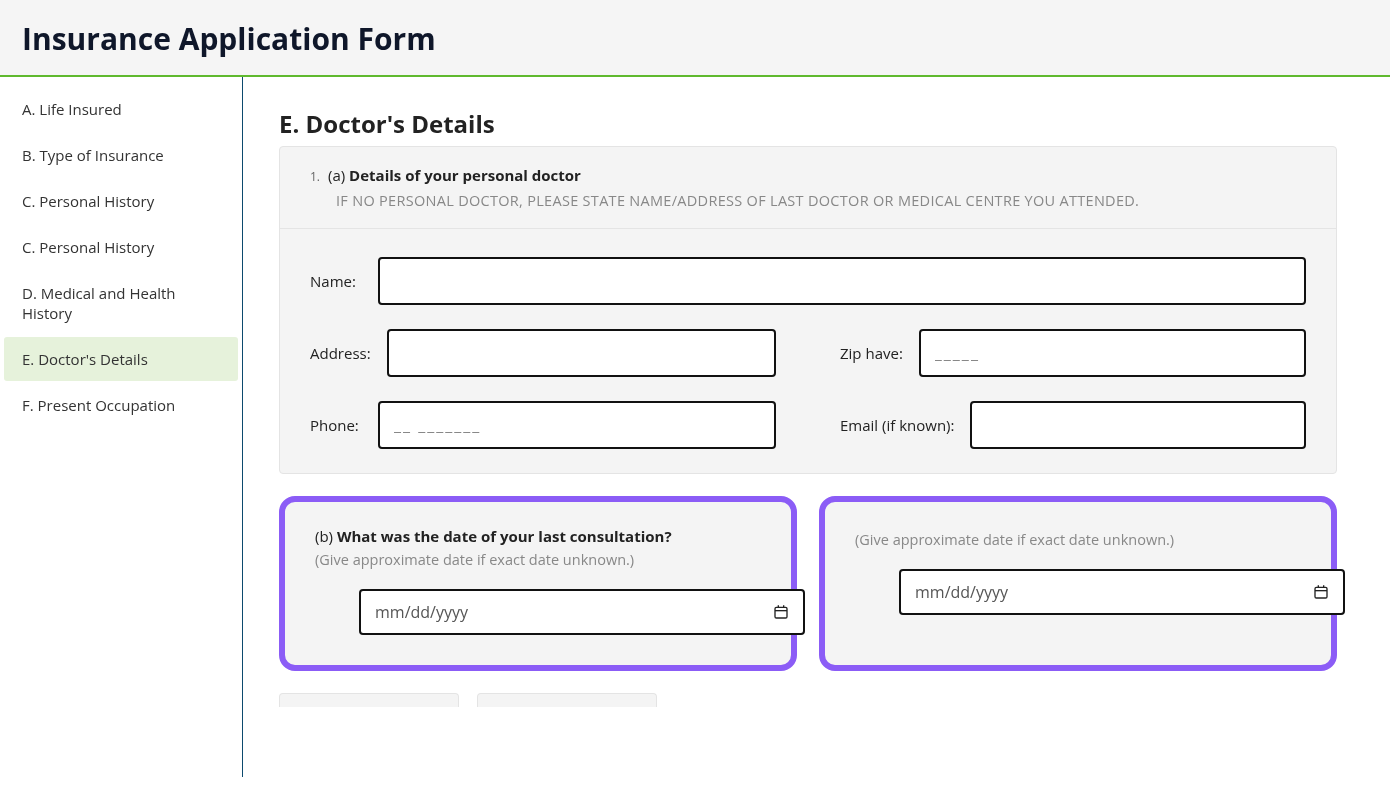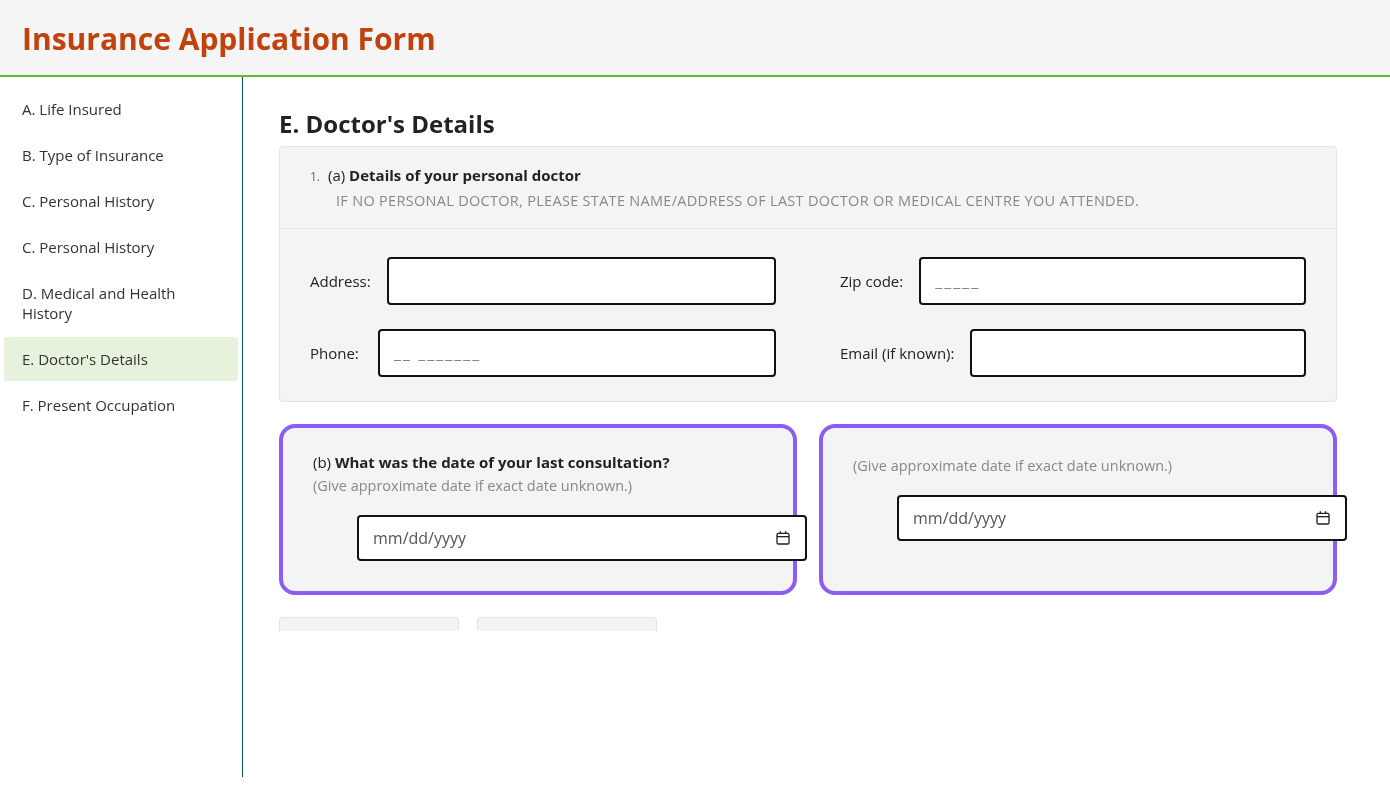--- a/index.html
+++ b/index.html
@@ -8,21 +8,21 @@
     background: #fff;
     color: #222;
     font-size: 15px;
   }
   .header {
     background: #f5f5f5;
     padding: 18px 22px 16px 22px;
     border-bottom: 2px solid #5fb92e;
   }
   .header h1 {
-    color: #c2410c;
+    color: #0f172a;
     font-size: 30px;
     font-weight: 700;
   }
   .layout {
     display: flex;
   }
   .sidebar {
     width: 243px;
     padding: 10px 4px 10px 4px;
     border-right: 1px solid #0c4a6e;
@@ -117,21 +117,21 @@
     background: #fff;
     font-family: inherit;
   }
   .field input::placeholder { color: #888; letter-spacing: 2px; }
   .two-cols {
     display: flex;
     gap: 22px;
   }
   .panel-small {
     flex: 1;
-    border: 4px solid #8b5cf6;
+    border: 6px solid #8b5cf6;
     border-radius: 16px;
     background: #f4f4f4;
     padding: 24px 30px 30px 30px;
   }
   .small-q {
     font-size: 15px;
   }
   .small-q .qa { font-weight: 400; }
   .small-q .qb { font-weight: 700; }
   .small-hint {
@@ -204,28 +204,34 @@
         <div class="q-line">
           <span class="q-num">1.</span>
           <span class="q-label">
             <span class="qa">(a) </span><span class="qb">Details of your personal doctor</span>
           </span>
         </div>
         <div class="q-hint">IF NO PERSONAL DOCTOR, PLEASE STATE NAME/ADDRESS OF LAST DOCTOR OR MEDICAL CENTRE YOU ATTENDED.</div>
       </div>
       <div class="panel-body">
 
+        <div class="row-one-field">
+          <div class="field" style="flex:1;">
+            <span class="field-label">Name:</span>
+            <input type="text" style="">
+          </div>
+        </div>
 
         <div class="row-two-fields">
           <div class="field" style="flex:1;">
             <span class="field-label">Address:</span>
             <input type="text" style="">
           </div>
           <div class="field" style="flex:1;">
-            <span class="field-label">Zip code:</span>
+            <span class="field-label">Zip have:</span>
             <input type="text" placeholder="_____" style="">
           </div>
         </div>
 
         <div class="row-two-fields" style="margin-bottom:0;">
           <div class="field" style="flex:1;">
             <span class="field-label">Phone:</span>
             <input type="tel" placeholder="__ _______" style="">
           </div>
           <div class="field" style="flex:1;">

